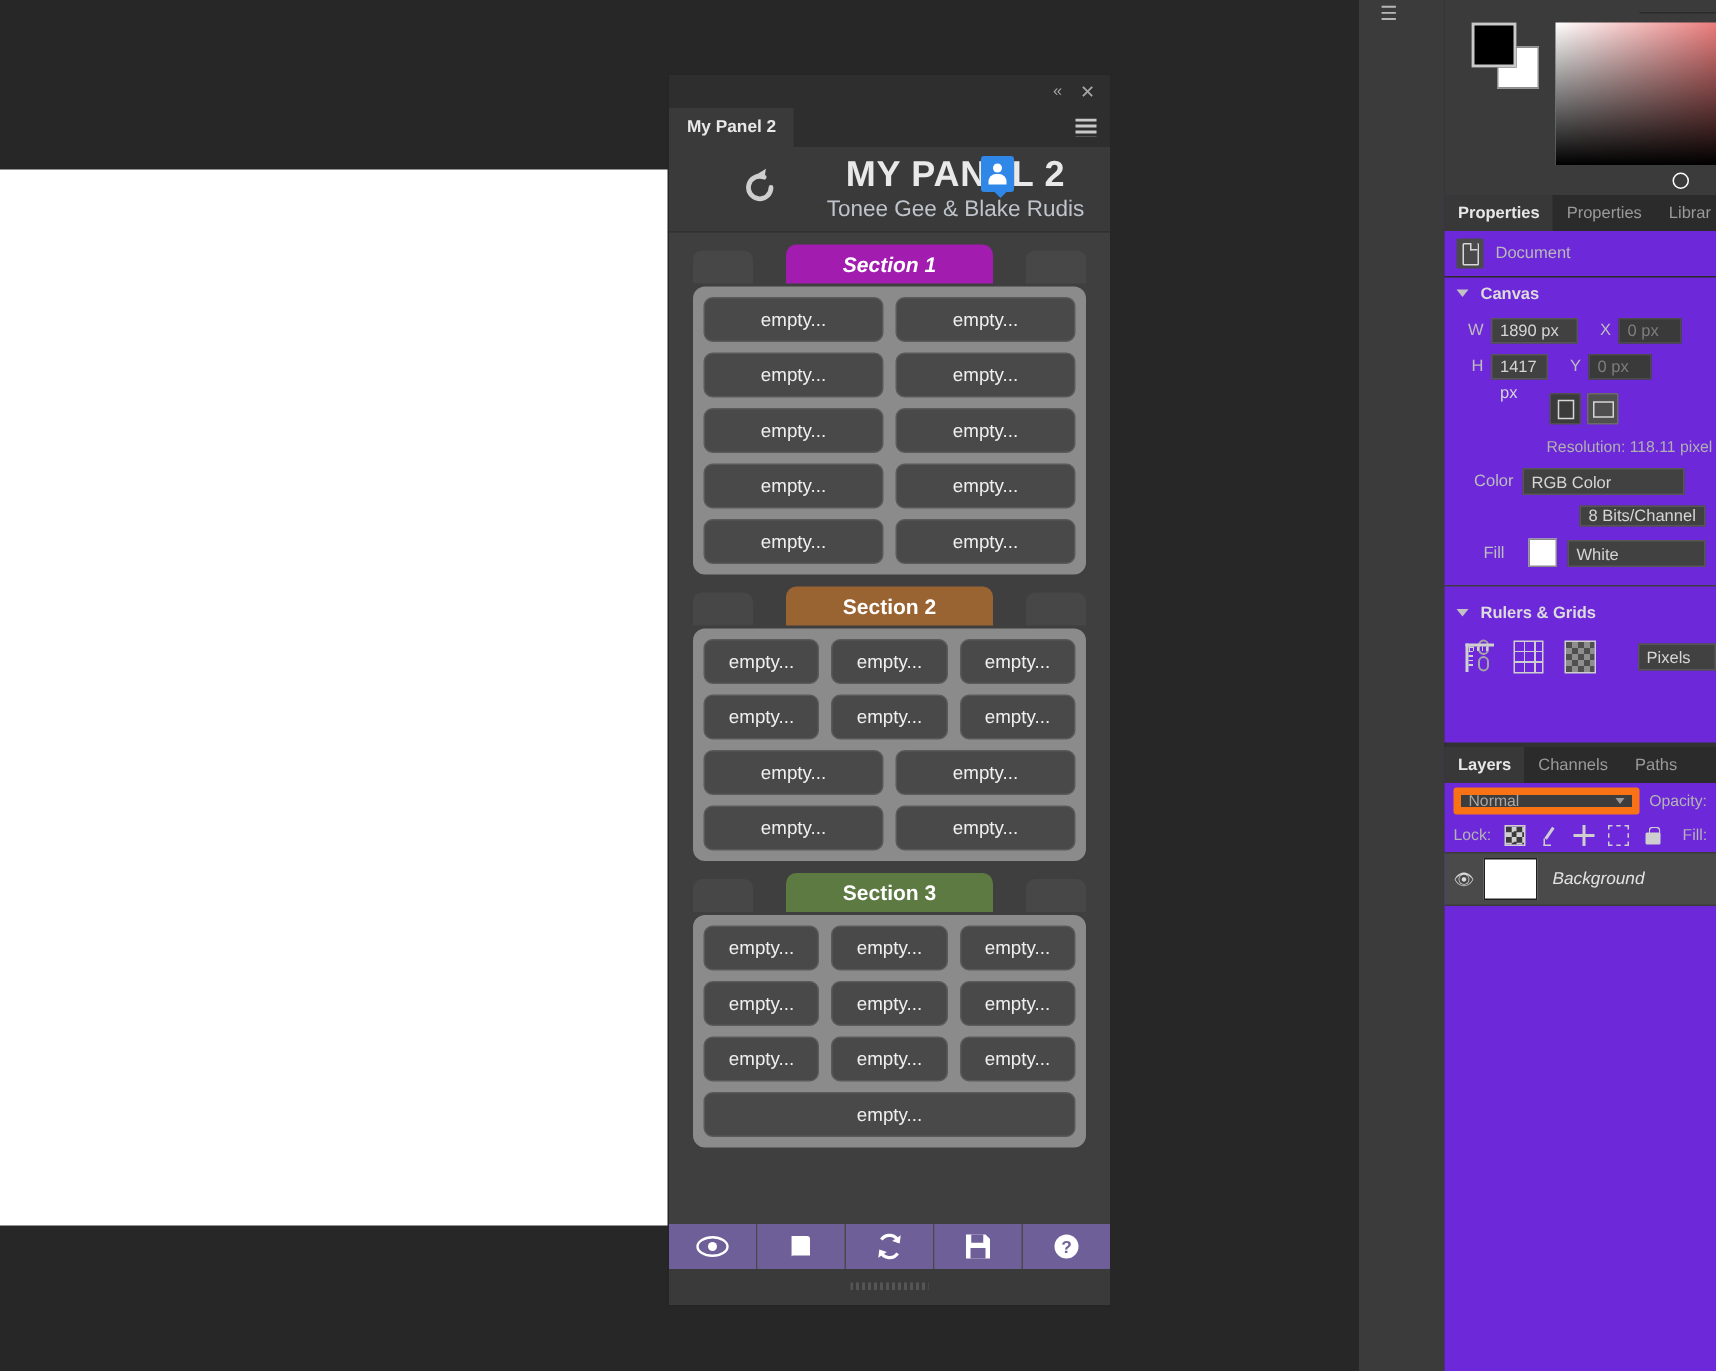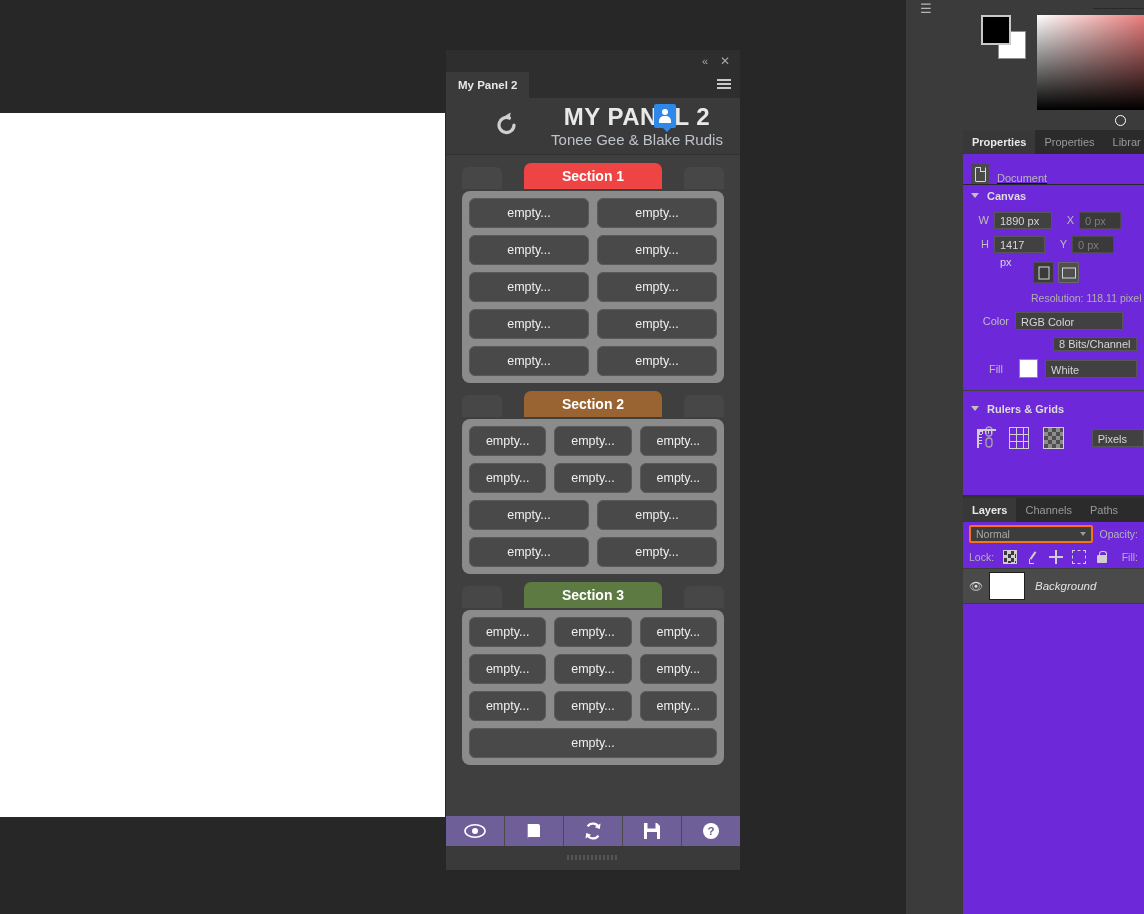--- a/index.html
+++ b/index.html
@@ -35,21 +35,21 @@
   #grad-cursor{position:absolute;left:78px;top:100px;width:9px;height:9px;border:1.5px solid #fff;border-radius:50%;}
   #topbar-segs{position:absolute;left:130px;top:0;width:108px;height:8px;background:#3b3b3b;border-bottom:1px solid #2a2a2a;}
 
   
   .panel-group{position:absolute;left:57px;width:181px;background:#6d28d9;}
   .ptabs{display:flex;height:24px;background:#2b2b2b;}
   .ptab{padding:0 9px;height:24px;line-height:24px;font-size:11px;color:#9a9a9a;white-space:nowrap;cursor:default;}
   .ptab.active{background:#383838;color:#e8e8e8;font-weight:bold;}
 
   #props-panel{top:130px;height:365px;}
-  #doc-row{display:flex;align-items:flex-end;height:30px;padding-left:8px;gap:8px;border-bottom:1px solid #2a2a2a;text-decoration:underline;}
+  #doc-row{display:flex;align-items:center;height:30px;padding-left:8px;gap:8px;border-bottom:1px solid #2a2a2a;}
   .doc-ico{width:18px;height:20px;background:#4a4a4a;position:relative;border-radius:1px;}
   .doc-ico:before{content:"";position:absolute;left:4px;top:3px;width:9px;height:13px;border:1.3px solid #d8d8d8;border-radius:1px;}
   .doc-ico:after{content:"";position:absolute;left:9px;top:3px;width:4px;height:4px;background:#4a4a4a;border-left:1.3px solid #d8d8d8;border-bottom:1.3px solid #d8d8d8;}
   #doc-label{font-size:11px;color:#b9b9b9;}
 
   .section-head{display:flex;align-items:center;gap:7px;height:22px;padding-left:8px;font-size:11px;color:#dcdcdc;font-weight:bold;}
   .chev{width:9px;height:9px;position:relative;}
   .chev:before{content:"";position:absolute;left:0;top:1px;border-left:4.5px solid transparent;border-right:4.5px solid transparent;border-top:5px solid #c2c2c2;}
 
   .fld-row{display:flex;align-items:center;height:22px;margin:2px 0 0 0;}
@@ -94,21 +94,21 @@
   #kind-box{display:flex;align-items:center;width:92px;height:18px;background:#3d3d3d;border:1px solid #555;border-radius:2px;padding:0 5px;box-sizing:border-box;gap:5px;}
   .mag{width:9px;height:9px;border:1.4px solid #b4b4b4;border-radius:50%;position:relative;flex:none;}
   .mag:after{content:"";position:absolute;right:-3px;bottom:-3px;width:4px;height:1.4px;background:#b4b4b4;transform:rotate(45deg);}
   #kind-lab{font-size:10.5px;color:#b0b0b0;}
   .caret{margin-left:auto;width:0;height:0;border-left:3.5px solid transparent;border-right:3.5px solid transparent;border-top:4px solid #9a9a9a;}
   .flt{width:15px;height:15px;position:relative;color:#cfcfcf;font-size:11px;text-align:center;line-height:15px;}
   #flt-img{border:1.3px solid #cfcfcf;box-sizing:border-box;background:linear-gradient(to top right,#cfcfcf 0 30%,transparent 30%);}
   #flt-adj{border:1.3px solid #cfcfcf;border-radius:50%;box-sizing:border-box;background:linear-gradient(to right,transparent 50%,#cfcfcf 50%);}
 
   #blend-row{display:flex;align-items:center;height:24px;padding:0 6px;gap:6px;}
-  #blend-sel{display:flex;align-items:center;width:126px;height:18px;background:#3d3d3d;border:2px solid #f97316;border-radius:2px;padding:0 5px;box-sizing:border-box;}
+  #blend-sel{display:flex;align-items:center;width:126px;height:18px;background:#3d3d3d;border:5px solid #f97316;border-radius:2px;padding:0 5px;box-sizing:border-box;}
   #blend-lab{font-size:10.5px;color:#a8a8a8;}
   #opacity-lab{font-size:10.5px;color:#b4b4b4;white-space:nowrap;}
 
   #lock-row{display:flex;align-items:center;height:22px;padding:0 6px;gap:9px;}
   #lock-lab,#fill-lab2{font-size:10.5px;color:#b4b4b4;}
   .lk{width:14px;height:14px;position:relative;}
   #lk-trans{background:conic-gradient(#cfcfcf 0 25%,#3a3a3a 0 50%,#cfcfcf 0 75%,#3a3a3a 0) 0 0/7px 7px;border:1px solid #cfcfcf;box-sizing:border-box;}
   #lk-brush:before{content:"";position:absolute;left:6px;top:1px;width:2px;height:9px;background:#cfcfcf;transform:rotate(35deg);}
   #lk-brush:after{content:"";position:absolute;left:3px;top:9px;width:4px;height:4px;border-left:1.5px solid #cfcfcf;border-bottom:1.5px solid #cfcfcf;}
   #lk-move:before{content:"";position:absolute;left:6px;top:0;width:1.6px;height:14px;background:#cfcfcf;}
@@ -221,21 +221,21 @@
 
         <div class="fld-row">
           <span class="fld-lab">W</span>
           <span class="fld" style="width:58px;">1890 px</span>
           <span class="fld-lab" style="width:22px;">X</span>
           <span class="fld dim" style="width:42px;">0 px</span>
         </div>
 
         <div class="fld-row">
           <span class="fld-lab">H</span>
-          <span class="fld" style="width:51px;">1417 px</span>
+          <span class="fld" style="width:38px;">1417 px</span>
           <span class="fld-lab" style="width:22px;">Y</span>
           <span class="fld dim" style="width:42px;">0 px</span>
         </div>
       </div>
 
       <div class="orient-btns">
         <div class="ob">
             <i></i>
           </div>
         <div class="ob sel">
@@ -340,21 +340,21 @@
           </div>
           <div id="app-sub">Tonee Gee &amp; Blake Rudis</div>
         </div>
       </div>
 
       <div id="sections-host">
           <div class="section">
             <div class="sec-tabrow">
               <div class="sec-side l"></div>
               <div class="sec-side r"></div>
-              <div class="sec-tab" style="background: #ef4444;">Section 1</div>
+              <div class="sec-tab" style="background: #a21caf; font-style: italic;">Section 1</div>
             </div>
             <div class="sec-body">
               <div class="brow">
                 <div class="btn">empty...</div>
                 <div class="btn">empty...</div>
               </div>
               <div class="brow">
                 <div class="btn">empty...</div>
                 <div class="btn">empty...</div>
               </div>

